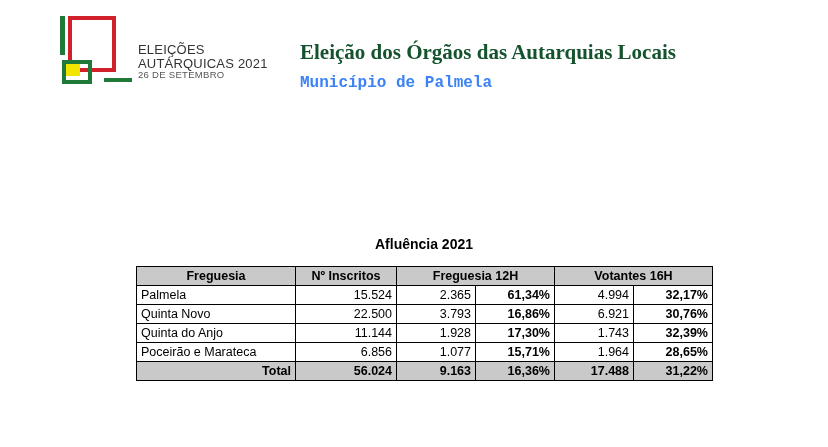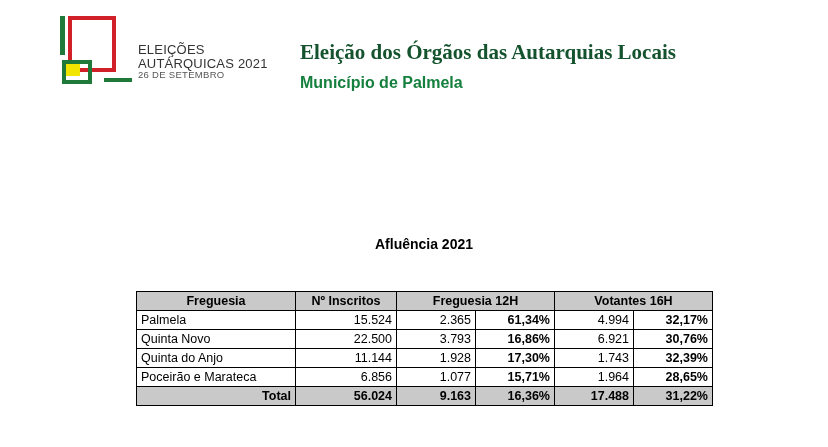--- a/index.html
+++ b/index.html
@@ -10,23 +10,23 @@
     .logo { position:absolute; left:60px; top:14px; width:70px; height:70px; }
     .logo .red { position:absolute; left:8px; top:2px; width:48px; height:56px; border:4px solid #d0202a; box-sizing:border-box; }
     .logo .greenbar { position:absolute; left:0; top:2px; width:5px; height:39px; background:#1f7a3a; }
     .logo .greenbox { position:absolute; left:2px; top:46px; width:30px; height:24px; border:4px solid #1f7a3a; box-sizing:border-box; background:transparent; }
     .logo .yellow { position:absolute; left:6px; top:50px; width:14px; height:12px; background:#f2e500; }
     .logo .greenbottom { position:absolute; left:44px; top:64px; width:28px; height:4px; background:#1f7a3a; }
     .logo-text { position:absolute; left:138px; top:43px; color:#333; line-height:1.05; }
     .logo-text .l1, .logo-text .l2 { font-size:13px; letter-spacing:0.2px; }
     .logo-text .l3 { font-size:9.5px; color:#555; letter-spacing:0.3px; }
     .title { position:absolute; left:300px; top:40px; font-family:"Liberation Serif", serif; font-weight:bold; color:#14532d; font-size:21px; }
-    .subtitle { position:absolute; left:300px; top:74px; font-family:Liberation Sans, sans-serif; font-weight:bold; color:#15803d; font-size:16px; }
+    .subtitle { position:absolute; left:300px; top:74px; font-family:Liberation Mono, monospace; font-weight:bold; color:#3b82f6; font-size:16px; }
     .table-title { position:absolute; left:136px; width:576px; top:236px; text-align:center; font-weight:bold; font-size:14px; color:#000; }
-    table { position:absolute; left:136px; top:291px; border-collapse:collapse; font-size:12.5px; color:#000; }
+    table { position:absolute; left:136px; top:266px; border-collapse:collapse; font-size:12.5px; color:#000; }
     td, th { border:1px solid #000; padding:0 4px; height:18px; line-height:18px; }
     th { background:#c9c9c9; font-weight:bold; }
     td.num { text-align:right; }
     td.pct { text-align:right; font-weight:bold; }
     tr.total td { background:#c9c9c9; font-weight:bold; }
     .c0 { width:150px; } .c1 { width:92px; } .c2 { width:70px;margin-left:35px; } .c3 { width:70px; } .c4 { width:70px; } .c5 { width:70px; }
   </style>
 </head>
 <body>
 

